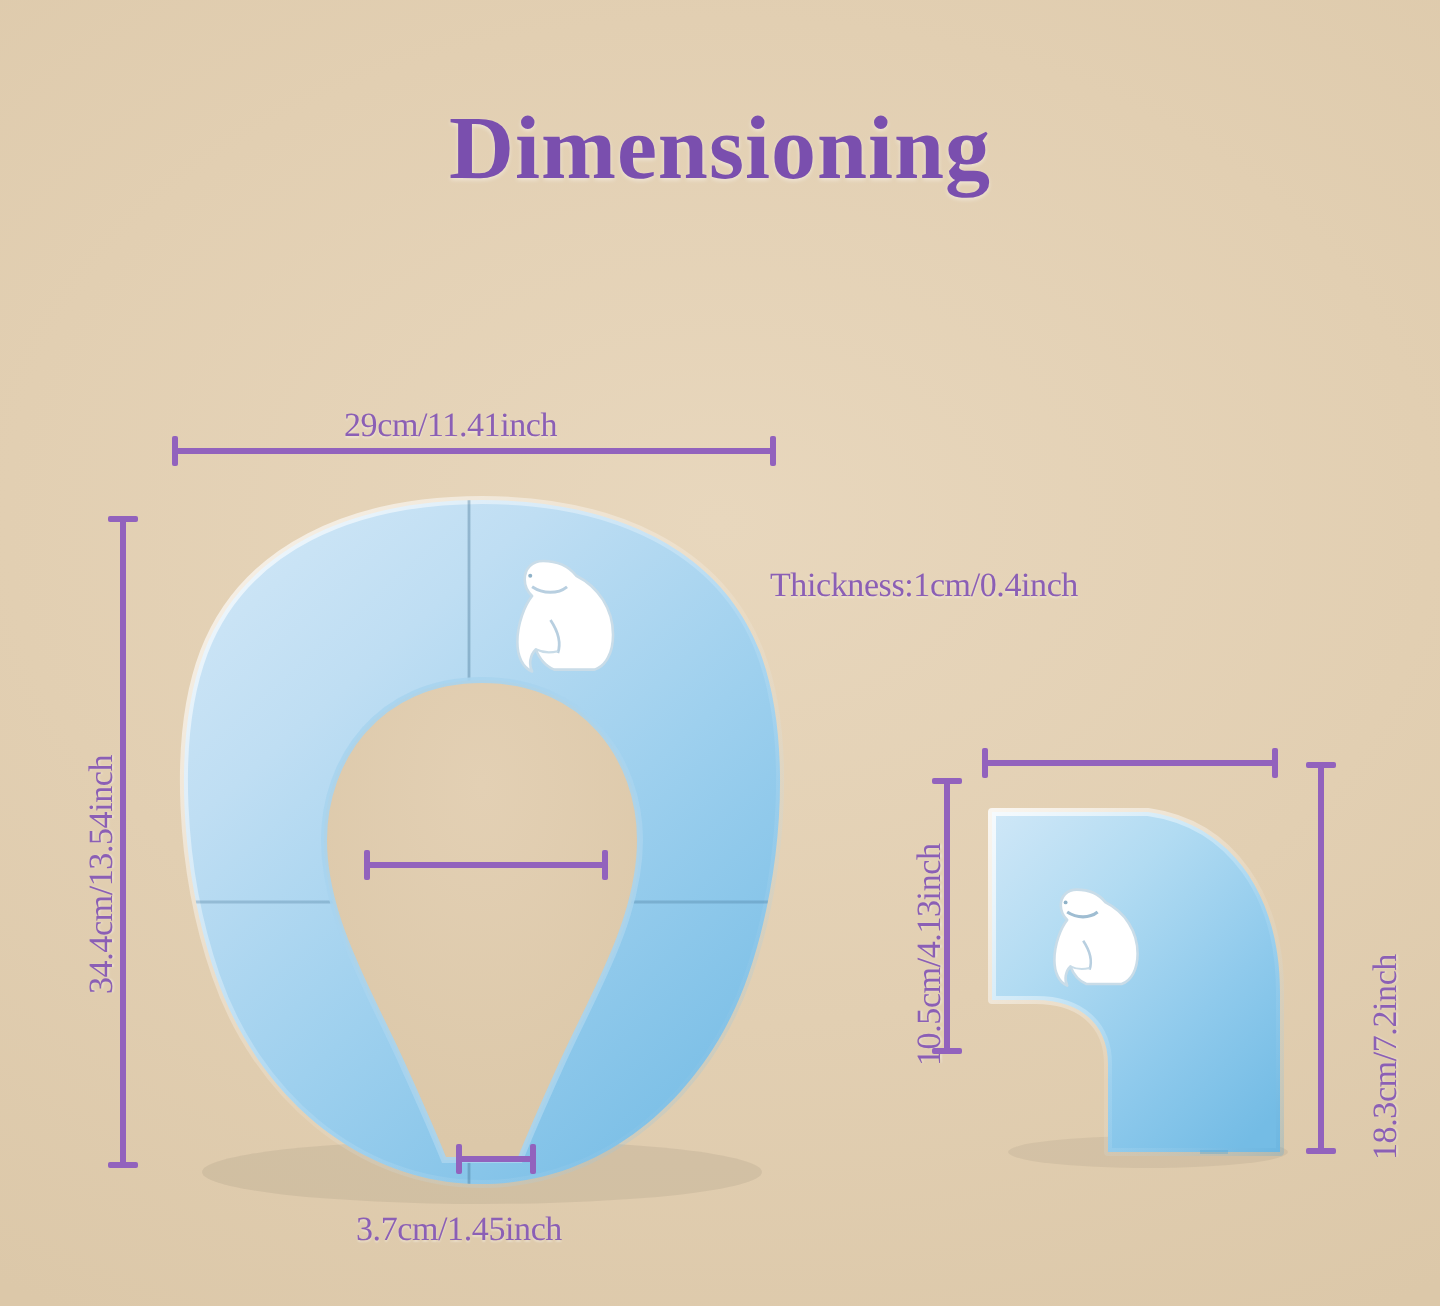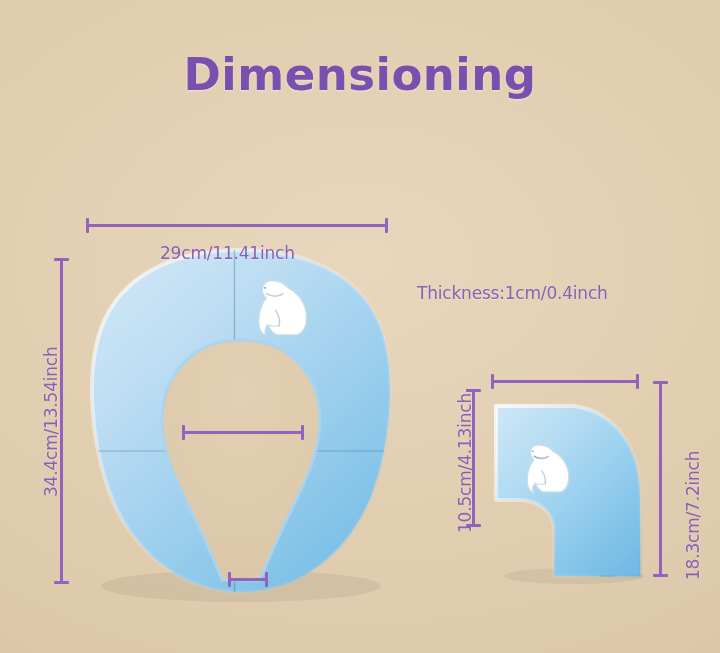--- a/index.html
+++ b/index.html
@@ -15,20 +15,21 @@
     background: #e3d0b4;
   }
 
   #stage {
     position: relative;
     width: 720px;
     height: 653px;
     background:
       radial-gradient(ellipse 90% 70% at 50% 40%, #e8d7bd 0%, #e2cfb2 55%, #dcc8a9 100%);
     overflow: hidden;
+    font-family: Liberation Serif, serif;
   }
 
   
   #title {
     position: absolute;
     left: 0;
     top: 48px;
     width: 720px;
     text-align: center;
     font-size: 45px;
@@ -243,30 +244,31 @@
                  C 56 32, 48 20, 36 14
                  C 32 9, 26 6, 18 6 Z" fill="#ffffff" stroke="#c9dce8" stroke-width="1.6" stroke-linejoin="round"></path>
         <path d="M12 20 C 18 24, 26 24, 31 20" fill="none" stroke="#9fbdd2" stroke-width="2"></path>
         <path d="M22 38 C 26 44, 28 50, 26 56" fill="none" stroke="#b8cfe0" stroke-width="1.6"></path>
         <path d="M14 54 C 18 56, 22 56, 26 55" fill="none" stroke="#c9dce8" stroke-width="1.3"></path>
         <circle cx="11" cy="14" r="1.2" fill="#8fb2c8"></circle>
       </g>
     </svg>
   </div>
 
-  <div class="dim-label" style="left:160px; top:203px;margin-top:40px;">29cm/11.41inch</div>
+  <div class="dim-label" style="left:172px; top:203px;">29cm/11.41inch</div>
   <div class="dim-line-h" style="left:86px; top:224px; width:302px;"></div>
 
   <div class="dim-label vert" style="left:41px; top:497px; transform: rotate(-90deg);">34.4cm/13.54inch</div>
   <div class="dim-line-v" style="left:60px; top:258px; height:326px;"></div>
 
   <div class="dim-line-h" style="left:182px; top:431px; width:122px;"></div>
 
-  <div class="dim-label" style="left:385px; top:283px;margin-left:32px;">Thickness:1cm/0.4inch</div>
-
+  <div class="dim-label" style="left:385px; top:283px;">Thickness:1cm/0.4inch</div>
+
+  <div class="dim-label" style="left:178px; top:605px;">3.7cm/1.45inch</div>
   <div class="dim-line-h" style="left:228px; top:578px; width:40px;"></div>
 
   <div class="dim-line-h" style="left:491px; top:380px; width:148px;"></div>
 
   <div class="dim-label vert" style="left:455px; top:533px; transform: rotate(-90deg);">10.5cm/4.13inch</div>
   <div class="dim-line-v" style="left:472px; top:389px; height:138px;"></div>
 
   <div class="dim-label vert" style="left:683px; top:580px; transform: rotate(-90deg);">18.3cm/7.2inch</div>
   <div class="dim-line-v" style="left:659px; top:381px; height:196px;"></div>
 

